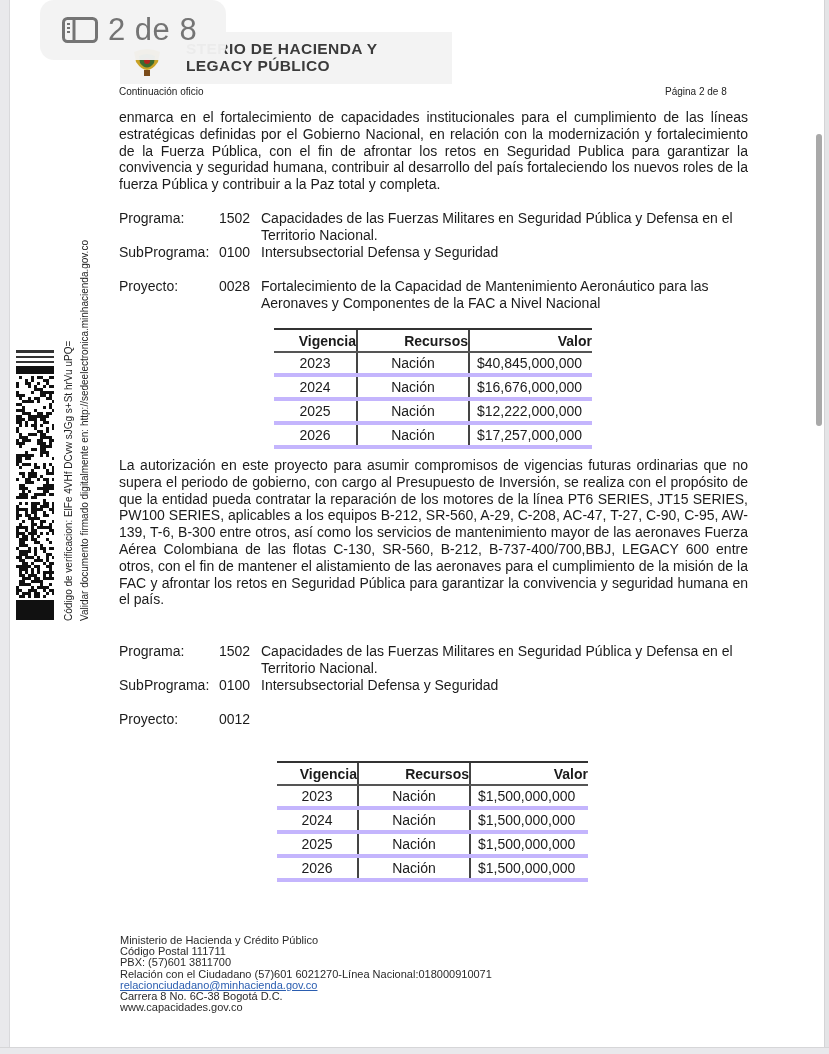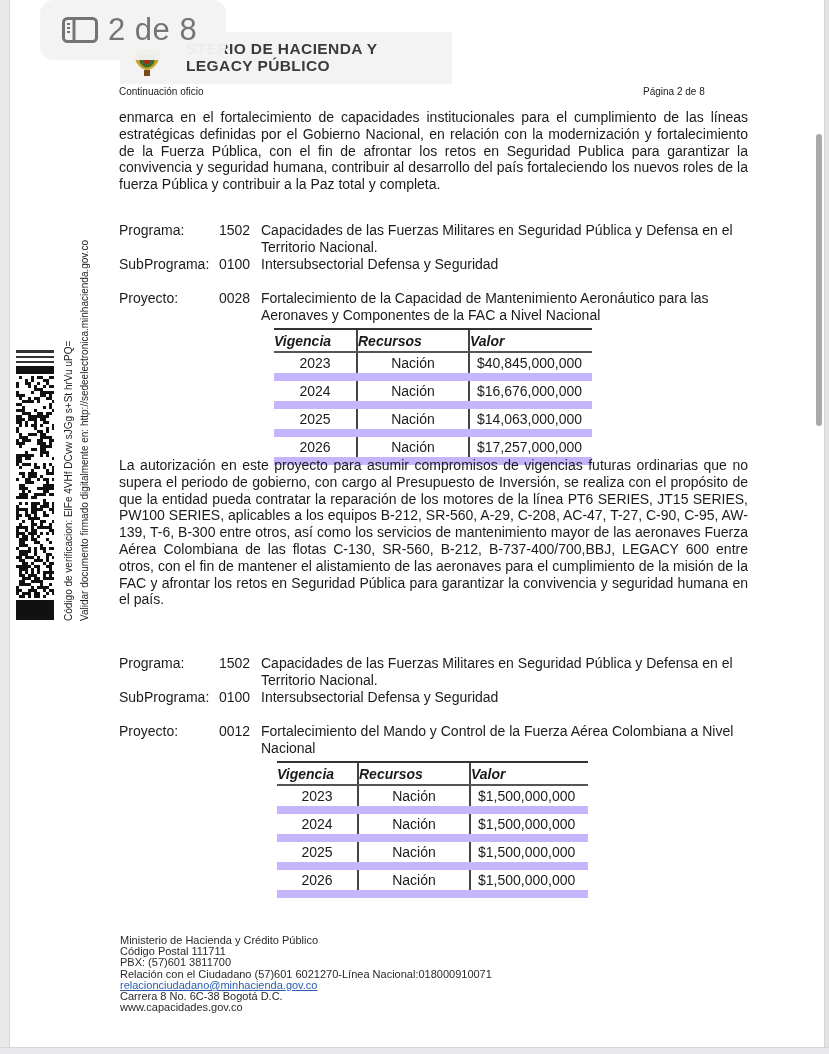--- a/index.html
+++ b/index.html
@@ -21,33 +21,33 @@
     z-index:5;
   }
   .page-indicator .sidebar-icon { width:36px; height:26px; position:relative; }
   .page-indicator-label { font-size:31px; color:#747474; letter-spacing:0.5px; }
 
   .header-band { position:absolute; left:120px; top:32px; width:332px; height:52px; background:#f3f3f3; }
   .logo { position:absolute; left:130px; top:48px; width:34px; height:30px; }
   .ministry-name { position:absolute; left:186px; top:40px; font-weight:bold; font-size:15.5px; line-height:17px; color:#3b3b3b; letter-spacing:0.4px; }
 
   .continuation { position:absolute; left:119px; top:86px; font-size:10px; color:#222;text-align:center; }
-  .page-number { position:absolute; left:643px; top:86px; font-size:10px; color:#222; }
+  .page-number { position:absolute; left:665px; top:86px; font-size:10px; color:#222; }
 
   .para { position:absolute; left:119px; width:629px; font-size:14px; line-height:16.8px; text-align:justify; color:#1b1b1b; }
 
-  .prog-block { position:absolute; left:119px; width:640px; font-size:14px; line-height:17px; color:#1b1b1b;margin-top:12px; }
+  .prog-block { position:absolute; left:119px; width:640px; font-size:14px; line-height:17px; color:#1b1b1b; }
   .prog-row { display:flex; }
   .prog-label { width:100px; flex:none; }
   .prog-code { width:42px; flex:none; }
   .prog-text { flex:1; }
 
   table.vig { position:absolute; border-collapse:collapse; font-size:14px; color:#1b1b1b; }
-  table.vig th { font-weight:bold; padding:0; height:21px; text-align:left; border-top:2px solid #333; border-bottom:2px solid #555;font-style:italic; }
-  table.vig td { padding:0; height:20px; text-align:center; border-bottom:8px solid #c4b5fd;margin-top:36px; }
+  table.vig th { font-weight:bold; padding:0; height:21px; text-align:right; border-top:2px solid #333; border-bottom:2px solid #555; }
+  table.vig td { padding:0; height:20px; text-align:center; border-bottom:4px solid #c4b5fd;margin-top:36px; }
   table.vig th + th, table.vig td + td { border-left:2px solid #444; }
   table.vig td.valor { text-align:left; padding-left:7px; }
 
   .verif { position:absolute; font-size:10px; color:#222; transform-origin:left top; transform:rotate(-90deg); white-space:nowrap; }
   .barcode { position:absolute; left:16px; top:350px; width:38px; height:270px; }
 
   .footer { position:absolute; left:120px; top:935px; font-size:11px; line-height:11.2px; color:#2a2a2a; }
   .footer .email { color:#2a5db0; text-decoration:underline; }
 </style>
 </head>
@@ -119,21 +119,21 @@
       <td class="valor">$40,845,000,000</td>
     </tr>
     <tr>
       <td>2024</td>
       <td>Nación</td>
       <td class="valor">$16,676,000,000</td>
     </tr>
     <tr>
       <td>2025</td>
       <td>Nación</td>
-      <td class="valor">$14,063,000,000</td>
+      <td class="valor">$12,222,000,000</td>
     </tr>
     <tr>
       <td>2026</td>
       <td>Nación</td>
       <td class="valor">$17,257,000,000</td>
     </tr>
   </tbody>
 </table>
 
 <div class="para" style="top:457px;">La autorización en este proyecto para asumir compromisos de vigencias futuras ordinarias que no supera el periodo de gobierno, con cargo al Presupuesto de Inversión, se realiza con el propósito de que la entidad pueda contratar la reparación de los motores de la línea PT6 SERIES, JT15 SERIES, PW100 SERIES, aplicables a los equipos B-212, SR-560, A-29, C-208, AC-47, T-27, C-90, C-95, AW-139, T-6, B-300 entre otros, así como los servicios de mantenimiento mayor de las aeronaves Fuerza Aérea Colombiana de las flotas C-130, SR-560, B-212, B-737-400/700,BBJ, LEGACY 600 entre otros, con el fin de mantener el alistamiento de las aeronaves para el cumplimiento de la misión de la FAC y afrontar los retos en Seguridad Pública para garantizar la convivencia y seguridad humana en el país.</div>
@@ -145,21 +145,20 @@
     <span class="prog-text">Capacidades de las Fuerzas Militares en Seguridad Pública y Defensa en el Territorio Nacional.</span>
   </div>
   <div class="prog-row">
     <span class="prog-label">SubPrograma:</span>
     <span class="prog-code">0100</span>
     <span class="prog-text">Intersubsectorial Defensa y Seguridad</span>
   </div>
   <div class="prog-row" style="margin-top:17px;">
     <span class="prog-label">Proyecto:</span>
     <span class="prog-code">0012</span>
-    <span class="prog-text" style="padding-right:20px;">Fortalecimiento del Mando y Control de la Fuerza Aérea Colombiana a Nivel Nacional</span>
   </div>
 </div>
 
 <table class="vig" style="left:277px; top:761px; width:311px;">
   <thead>
     <tr>
       <th style="width:80px;">Vigencia</th>
       <th style="width:110px;">Recursos</th>
       <th>Valor</th>
     </tr>

